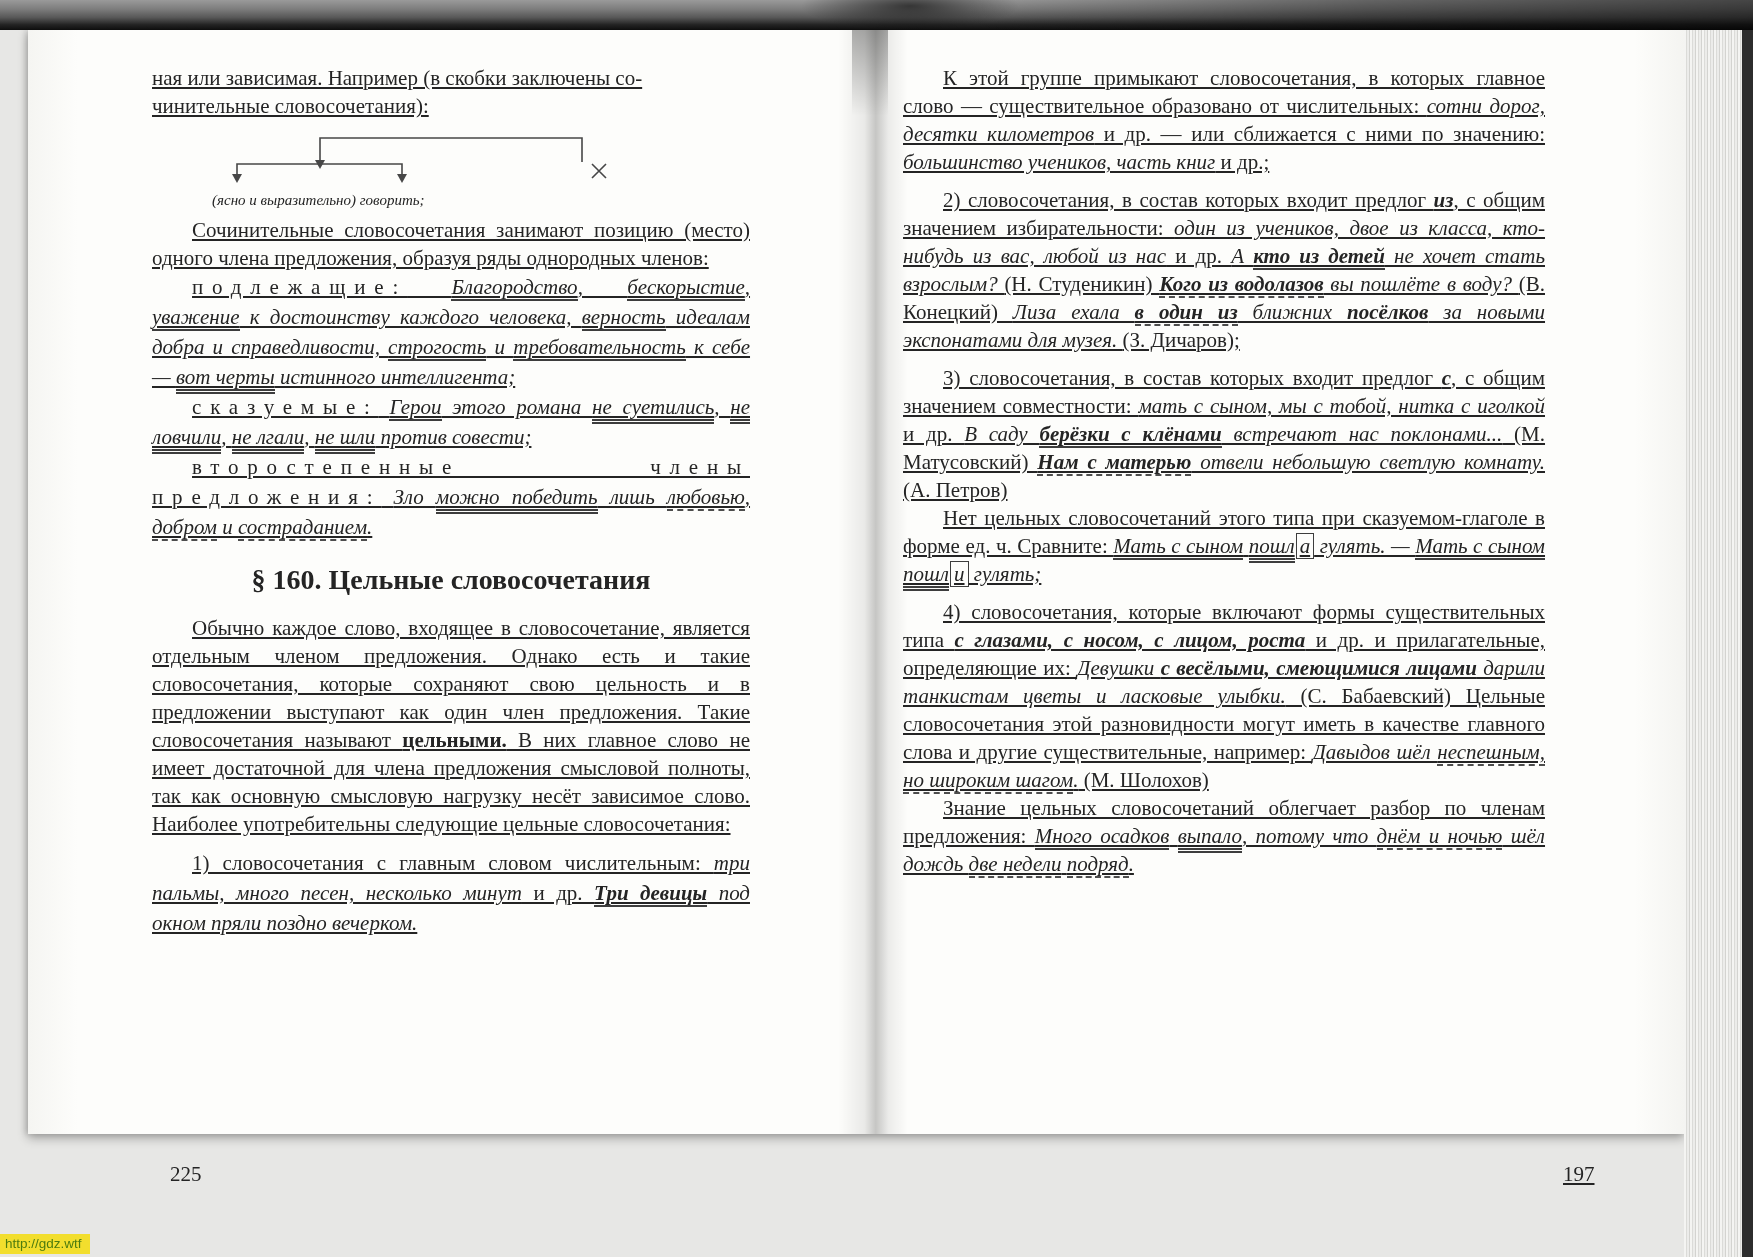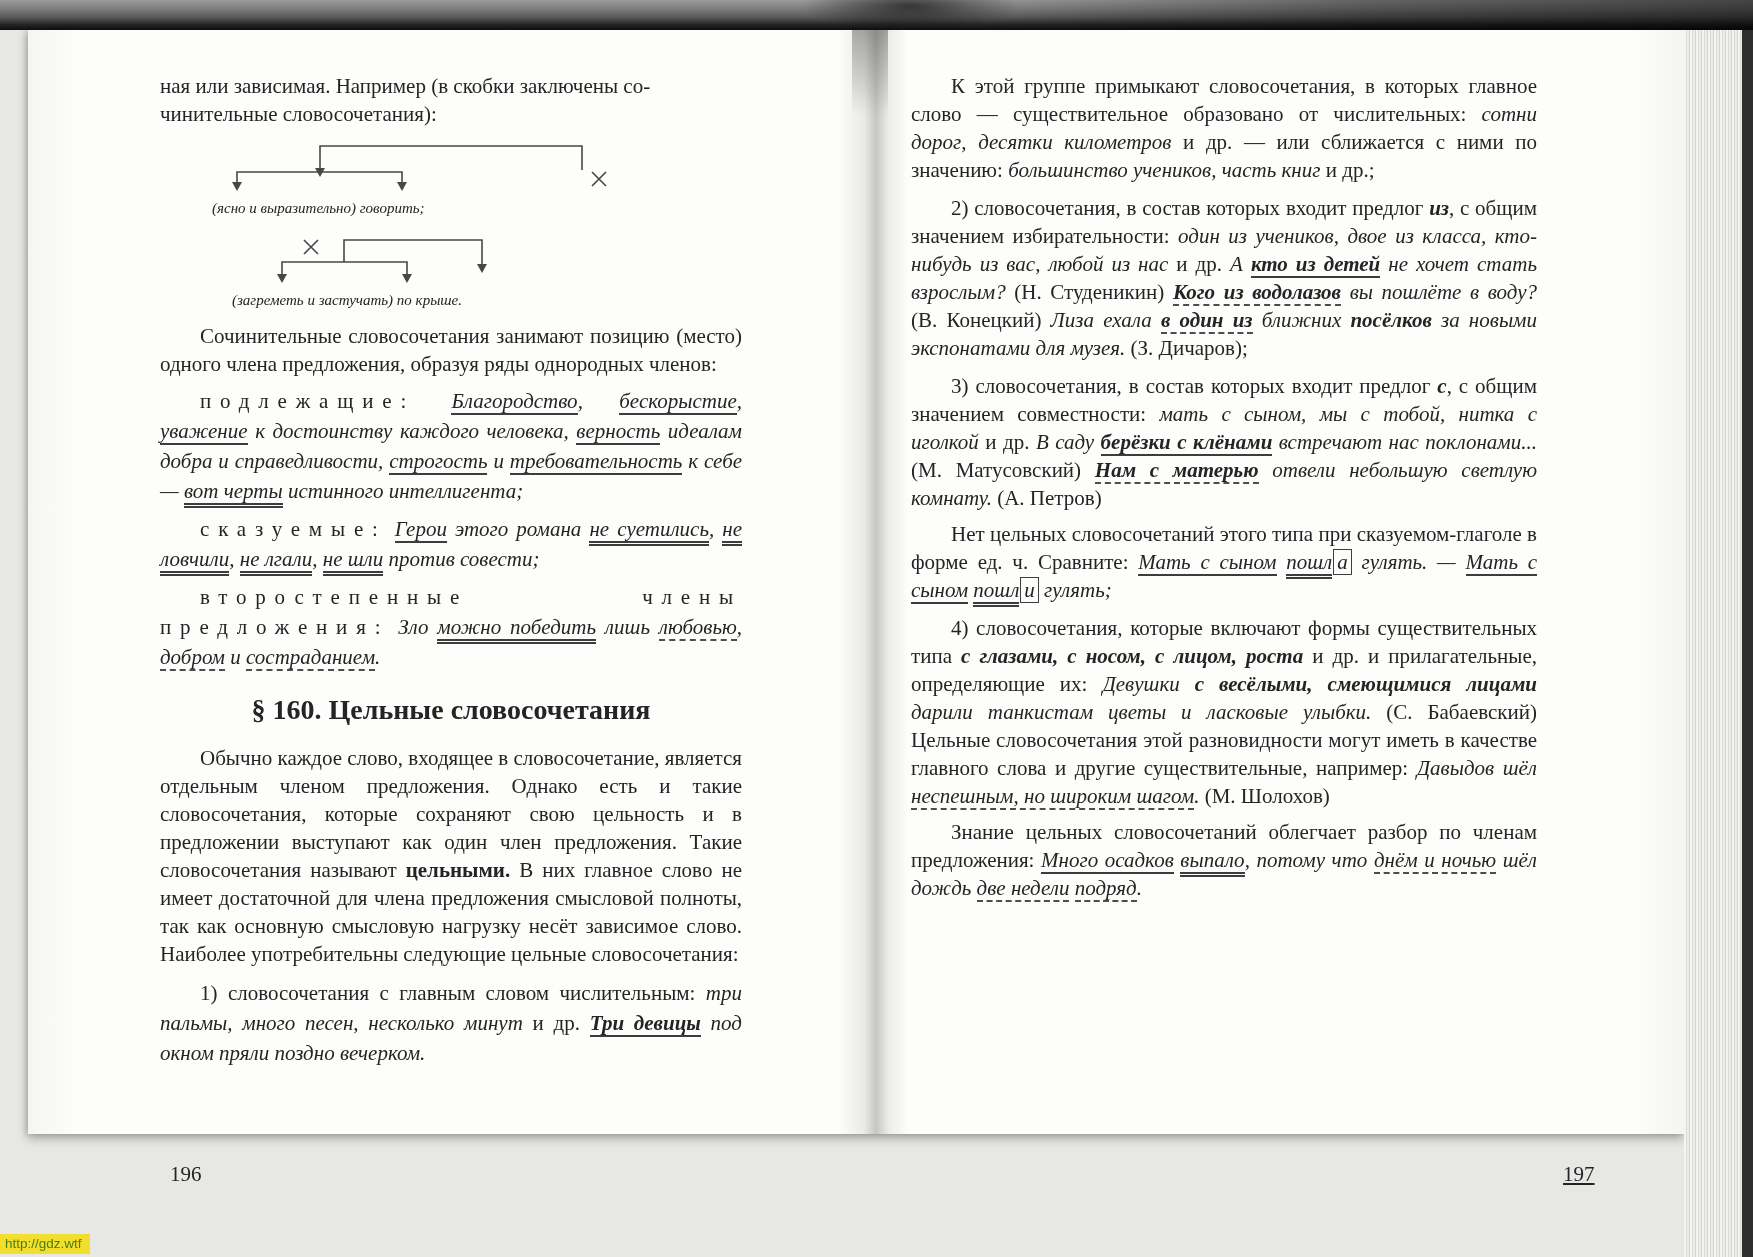--- a/index.html
+++ b/index.html
@@ -19,21 +19,21 @@
   .gutter-top-smudge{position:absolute;left:852px;top:30px;width:36px;height:86px;z-index:2;
         background:linear-gradient(180deg,rgba(0,0,0,.30),rgba(0,0,0,0));}
   .edge-stripes{position:absolute;left:1684px;top:26px;width:58px;height:1231px;z-index:2;
         background:repeating-linear-gradient(90deg,#f4f4f2 0 2px,#dbdbd8 2px 3px,#ececea 3px 5px,#d3d3d0 5px 6px),
                    linear-gradient(90deg,rgba(0,0,0,0) 70%,rgba(0,0,0,.18) 100%);}
   .dark-band{position:absolute;left:1742px;top:0;width:11px;height:1257px;background:#2d2d2d;z-index:2;}
 
   .col{position:absolute;z-index:3;font-size:21px;line-height:28px;text-align:justify;}
   .col-left{left:152px;top:64px;width:598px;}
   .col-right{left:903px;top:64px;width:642px;}
-  .para{margin:8px;text-indent:40px;}
+  .para{margin:0;text-indent:40px;text-decoration:underline;}
   .para.ni{text-indent:0;}
   .para.gap{margin-top:10px;}
   .para.ex{line-height:30px;}
   .i{font-style:italic;}
   .b{font-weight:bold;}
   .u1{border-bottom:2px solid #3d3d3d;}
   .u2{border-bottom:5px double #3d3d3d;}
   .ud{border-bottom:2px dashed #4d4d4d;}
   .sp{letter-spacing:.42em;}
   .box{border:1.3px solid #3d3d3d;padding:0 3px;margin-left:1px;}
@@ -74,31 +74,20 @@
         <path class="dstroke" d="M168,36 L168,10 L430,10 L430,34"></path>
         <polygon class="dfill" points="163,32 173,32 168,41"></polygon>
         <path class="dstroke" d="M85,48 L85,36 L250,36 L250,48"></path>
         <polygon class="dfill" points="80,46 90,46 85,55"></polygon>
         <polygon class="dfill" points="245,46 255,46 250,55"></polygon>
         <path class="dstroke" d="M440,36 L454,50 M454,36 L440,50"></path>
       </svg>
       <p class="dcaption c1"><span class="i">(ясно и выразительно) говорить;</span></p>
     </div>
 
-    <div class="diagram">
-      <svg width="598" height="56" viewBox="0 0 598 56">
-        <path class="dstroke" d="M152,10 L166,24 M166,10 L152,24"></path>
-        <path class="dstroke" d="M192,32 L192,10 L330,10 L330,36"></path>
-        <polygon class="dfill" points="325,34 335,34 330,43"></polygon>
-        <path class="dstroke" d="M130,46 L130,32 L255,32 L255,46"></path>
-        <polygon class="dfill" points="125,44 135,44 130,53"></polygon>
-        <polygon class="dfill" points="250,44 260,44 255,53"></polygon>
-      </svg>
-      <p class="dcaption c2"><span class="i">(загреметь и застучать) по крыше.</span></p>
-    </div>
 
     <div>
         <p class="para"><span class="">Сочинительные словосочетания занимают позицию (место) одного члена предложения, образуя ряды однородных членов:</span></p>
         <p class="para ex"><span class="sp">подлежащие:</span><span class=""> </span><span class="i u1">Благородство</span><span class="i">, </span><span class="i u1">бескорыстие</span><span class="i">, </span><span class="i u1">уважение</span><span class="i"> к достоинству каждого человека, </span><span class="i u1">верность</span><span class="i"> идеалам добра и справедливости, </span><span class="i u1">строгость</span><span class="i"> и </span><span class="i u1">требовательность</span><span class="i"> к себе — </span><span class="i u2">вот черты</span><span class="i"> истинного интеллигента;</span></p>
         <p class="para ex"><span class="sp">сказуемые:</span><span class=""> </span><span class="i u1">Герои</span><span class="i"> этого романа </span><span class="i u2">не суетились</span><span class="i">, </span><span class="i u2">не ловчили</span><span class="i">, </span><span class="i u2">не лгали</span><span class="i">, </span><span class="i u2">не шли</span><span class="i"> против совести;</span></p>
         <p class="para ex"><span class="sp">второстепенные члены предложения:</span><span class=""> </span><span class="i">Зло </span><span class="i u2">можно победить</span><span class="i"> лишь </span><span class="i ud">любовью</span><span class="i">, </span><span class="i ud">добром</span><span class="i"> и </span><span class="i ud">состраданием</span><span class="i">.</span></p>
       </div>
 
     <h2 class="section-heading">§ 160. Цельные словосочетания</h2>
 
@@ -112,17 +101,17 @@
     <div>
         <p class="para"><span class="">К этой группе примыкают словосочетания, в которых главное слово — существительное образовано от числительных: </span><span class="i">сотни дорог, десятки километров</span><span class=""> и др. — или сближается с ними по значению: </span><span class="i">большинство учеников, часть книг</span><span class=""> и др.;</span></p>
         <p class="para gap"><span class="">2) словосочетания, в состав которых входит предлог </span><span class="b i">из</span><span class="">, с общим значением избирательности: </span><span class="i">один из учеников, двое из класса, кто-нибудь из вас, любой из нас</span><span class=""> и др. </span><span class="i">А </span><span class="b i u1">кто из детей</span><span class="i"> не хочет стать взрослым? </span><span class="">(Н. Студеникин) </span><span class="b i ud">Кого из водолазов</span><span class="i"> вы пошлёте в воду? </span><span class="">(В. Конецкий) </span><span class="i">Лиза ехала </span><span class="b i ud">в один из</span><span class="i"> ближних </span><span class="b i">посёлков</span><span class="i"> за новыми экспонатами для музея. </span><span class="">(З. Дичаров);</span></p>
         <p class="para gap"><span class="">3) словосочетания, в состав которых входит предлог </span><span class="b i">с</span><span class="">, с общим значением совместности: </span><span class="i">мать с сыном, мы с тобой, нитка с иголкой</span><span class=""> и др. </span><span class="i">В саду </span><span class="b i u1">берёзки с клёнами</span><span class="i"> встречают нас поклонами...</span><span class=""> (М. Матусовский) </span><span class="b i ud">Нам с матерью</span><span class="i"> отвели небольшую светлую комнату.</span><span class=""> (А. Петров)</span></p>
         <p class="para"><span class="">Нет цельных словосочетаний этого типа при сказуемом-глаголе в форме ед. ч. Сравните: </span><span class="i u1">Мать с сыном</span><span class=""> </span><span class="i u2">пошл</span><span class="i box">а</span><span class="i"> гулять. — </span><span class="i u1">Мать с сыном</span><span class=""> </span><span class="i u2">пошл</span><span class="i box">и</span><span class="i"> гулять;</span></p>
         <p class="para gap"><span class="">4) словосочетания, которые включают формы существительных типа </span><span class="b i">с глазами, с носом, с лицом, роста</span><span class=""> и др. и прилагательные, определяющие их: </span><span class="i">Девушки </span><span class="b i">с весёлыми, смеющимися лицами</span><span class="i"> дарили танкистам цветы и ласковые улыбки.</span><span class=""> (С. Бабаевский) Цельные словосочетания этой разновидности могут иметь в качестве главного слова и другие существительные, например: </span><span class="i">Давыдов шёл </span><span class="i ud">неспешным, но широким шагом</span><span class="i">.</span><span class=""> (М. Шолохов)</span></p>
         <p class="para"><span class="">Знание цельных словосочетаний облегчает разбор по членам предложения: </span><span class="i u1">Много осадков</span><span class=""> </span><span class="i u2">выпало</span><span class="i">, потому что </span><span class="i ud">днём и ночью</span><span class="i"> шёл дождь </span><span class="i ud">две недели</span><span class="i"> </span><span class="i ud">подряд</span><span class="i">.</span></p>
       </div>
   </div>
 
-  <div class="pagenum pagenum-left">196</div>
+  <div class="pagenum pagenum-left">225</div>
   <div class="pagenum pagenum-right">197</div>
 
   <div class="watermark">http://gdz.wtf</div>
 </div>
 
 </body></html>

